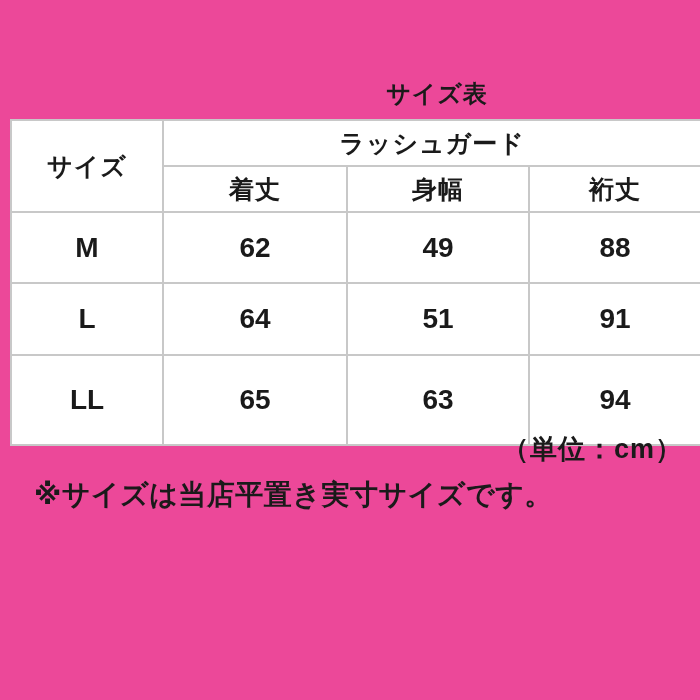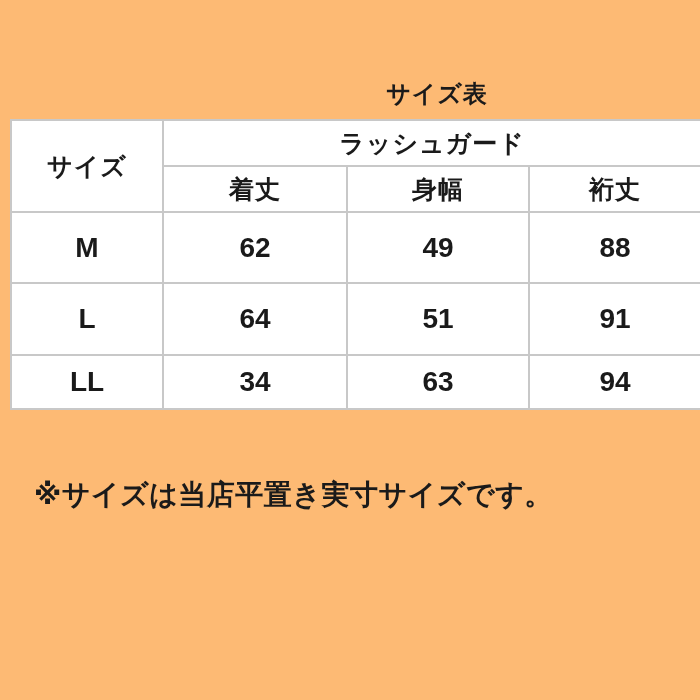--- a/index.html
+++ b/index.html
@@ -4,21 +4,21 @@
 <style>
   html, body {
     margin: 0;
     padding: 0;
     background: #ffffff;
   }
   .canvas {
     position: relative;
     width: 700px;
     height: 700px;
-    background: #fdba74;
+    background: #ec4899;
     font-family: "Liberation Sans", "DejaVu Sans", sans-serif;
     color: #1a1a1a;
     font-weight: 700;
     overflow: hidden;
   }
   .chart-title {
     position: absolute;
     left: 174px;
     top: 78px;
     width: 526px;
@@ -45,21 +45,21 @@
   }
   .size-table th { font-size: 25px; letter-spacing: 1px; }
   .size-table td { font-size: 28px; }
   col.c0 { width: 152px; }
   col.c1 { width: 184px; }
   col.c2 { width: 182px; }
   col.c3 { width: 172px; }
   tr.hdr-row { height: 46px; }
   tr.row-m  { height: 71px; }
   tr.row-l  { height: 72px; }
-  tr.row-ll { height: 54px; margin-top: 32px; }
+  tr.row-ll { height: 90px; margin-top: 32px; }
   .unit-note {
     position: absolute;
     top: 431px;
     right: 17px;
     font-size: 27px;
     letter-spacing: 1px;
     text-align: right;
   }
   .notes {
     position: absolute;
@@ -103,25 +103,26 @@
         <td>88</td>
       </tr>
       <tr class="row-l">
         <td>L</td>
         <td>64</td>
         <td>51</td>
         <td>91</td>
       </tr>
       <tr class="row-ll">
         <td>LL</td>
-        <td>34</td>
+        <td>65</td>
         <td>63</td>
         <td>94</td>
       </tr>
     </tbody>
   </table>
 
+  <div class="unit-note">（単位：cm）</div>
 
   <div class="notes">
     <div>※サイズは当店平置き実寸サイズです。</div>
   </div>
 
 </div>
 
 </body></html>

